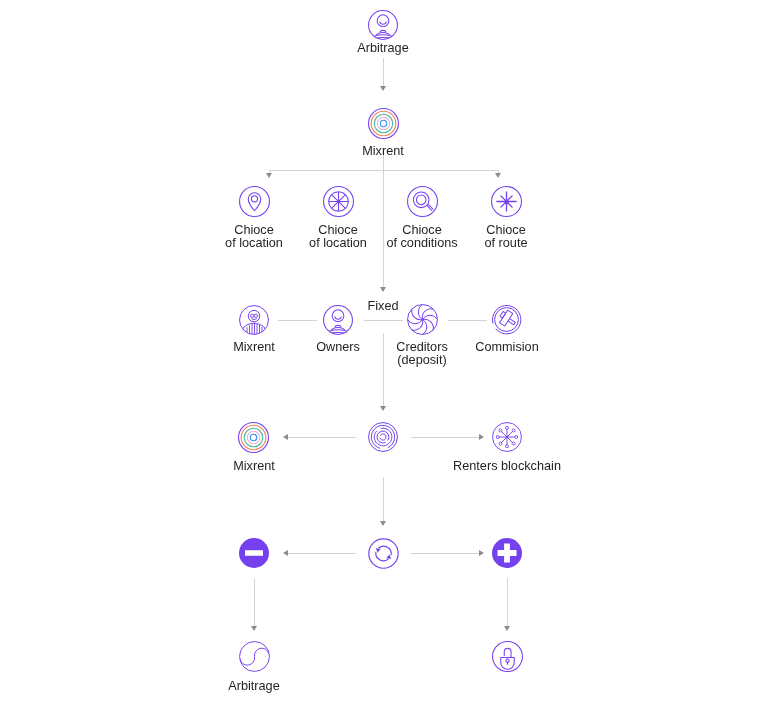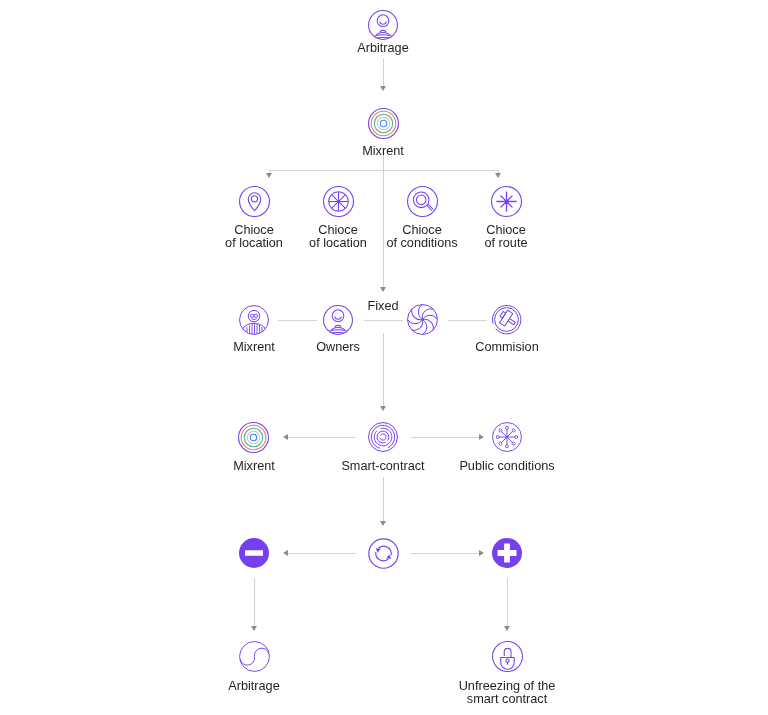--- a/index.html
+++ b/index.html
@@ -215,20 +215,22 @@
         <use href="#pinwheelBlade" transform="rotate(45 31 31)"></use>
         <use href="#pinwheelBlade" transform="rotate(90 31 31)"></use>
         <use href="#pinwheelBlade" transform="rotate(135 31 31)"></use>
         <use href="#pinwheelBlade" transform="rotate(180 31 31)"></use>
         <use href="#pinwheelBlade" transform="rotate(225 31 31)"></use>
         <use href="#pinwheelBlade" transform="rotate(270 31 31)"></use>
         <use href="#pinwheelBlade" transform="rotate(315 31 31)"></use>
       </g>
     </svg>
   </div>
+  <div class="lbl" style="left:422px;top:340.5px;width:150px;">Creditors
+(deposit)</div>
 
   <div class="icon" style="left:491px;top:304px;">
     <svg width="31" height="31" viewBox="0 0 62 62" aria-hidden="true">
       <g fill="none" stroke="#7540ee" stroke-width="2.0" stroke-linejoin="round">
         <path d="M4.0 39.0 A28.4 28.4 0 1 1 9.5 49.5"></path>
         <circle cx="31" cy="31" r="23.8"></circle>
         <g transform="rotate(33 31 31)">
           <rect x="22.8" y="14.0" width="12.4" height="30" rx="0.8"></rect>
           <rect x="16.4" y="21.0" width="6.4" height="12" rx="0.8"></rect>
           <path d="M35.2 26.0 H49.0 V32.0 H35.2"></path>
@@ -256,42 +258,41 @@
     <svg width="30" height="30" viewBox="0 0 60 60" aria-hidden="true">
       <g fill="none" stroke="#7540ee" stroke-width="2.0">
         <circle cx="30" cy="30" r="28.9"></circle>
         <path d="M24.0 52.5 A23.3 23.3 0 1 1 39.8 51.1"></path>
         <path d="M25.4 13.0 A17.6 17.6 0 1 1 17.6 17.6"></path>
         <path d="M35.0 40.8 A11.9 11.9 0 1 1 39.7 36.8"></path>
         <path d="M24.4 27.4 A6.2 6.2 0 1 1 24.0 31.6"></path>
       </g>
     </svg>
   </div>
-  <div class="lbl" style="left:383px;top:459.5px;width:200px;">Smart-contract</div>
 
   <div class="icon" style="left:492px;top:422px;">
     <svg width="30" height="30" viewBox="0 0 60 60" aria-hidden="true">
       <g fill="none" stroke="#7540ee" stroke-width="1.9">
         <circle cx="30" cy="30" r="28.9"></circle>
         <path d="M30 30 V13 M30 30 V47 M30 30 H13 M30 30 H47 M30 30 L18 18 M30 30 L42 42 M30 30 L42 18 M30 30 L18 42" stroke-width="1.8"></path>
         <circle cx="30" cy="30" r="2.4" fill="#7540ee" stroke="none"></circle>
         <g fill="#ffffff" stroke-width="1.8">
           <circle cx="30" cy="11.5" r="3.0"></circle>
           <circle cx="30" cy="48.5" r="3.0"></circle>
           <circle cx="11.5" cy="30" r="3.0"></circle>
           <circle cx="48.5" cy="30" r="3.0"></circle>
           <circle cx="16.9" cy="16.9" r="3.0"></circle>
           <circle cx="43.1" cy="43.1" r="3.0"></circle>
           <circle cx="43.1" cy="16.9" r="3.0"></circle>
           <circle cx="16.9" cy="43.1" r="3.0"></circle>
         </g>
       </g>
     </svg>
   </div>
-  <div class="lbl" style="left:507px;top:459.5px;width:220px;">Public conditions</div>
+  <div class="lbl" style="left:507px;top:459.5px;width:220px;">Renters blockchain</div>
 
   <div class="icon" style="left:239px;top:538px;">
     <svg width="30" height="30" viewBox="0 0 60 60" aria-hidden="true">
       <circle cx="30" cy="30" r="30" fill="#7540ee"></circle>
       <rect x="12" y="24.5" width="36" height="11" fill="#ffffff"></rect>
     </svg>
   </div>
 
   <div class="icon" style="left:368px;top:538px;">
     <svg width="31" height="31" viewBox="0 0 62 62" aria-hidden="true">
@@ -326,16 +327,14 @@
     <svg width="31" height="31" viewBox="0 0 62 62" aria-hidden="true">
       <g fill="none" stroke="#7540ee" stroke-width="2.1" stroke-linejoin="round">
         <circle cx="31" cy="31" r="29.9"></circle>
         <path d="M17.5 33.0 h27 V43.0 a13.5 13.5 0 0 1 -27 0 z"></path>
         <path d="M24.5 30.0 V21.5 A6.8 6.8 0 0 1 38.1 21.5 V33.0"></path>
         <circle cx="31" cy="39.3" r="3.3"></circle>
         <path d="M31 41.8 V47.5" stroke-width="2.4"></path>
       </g>
     </svg>
   </div>
-  <div class="lbl" style="left:507px;top:679.5px;width:220px;">Unfreezing of the
-smart contract</div>
 
 </div>
 
 </body></html>

